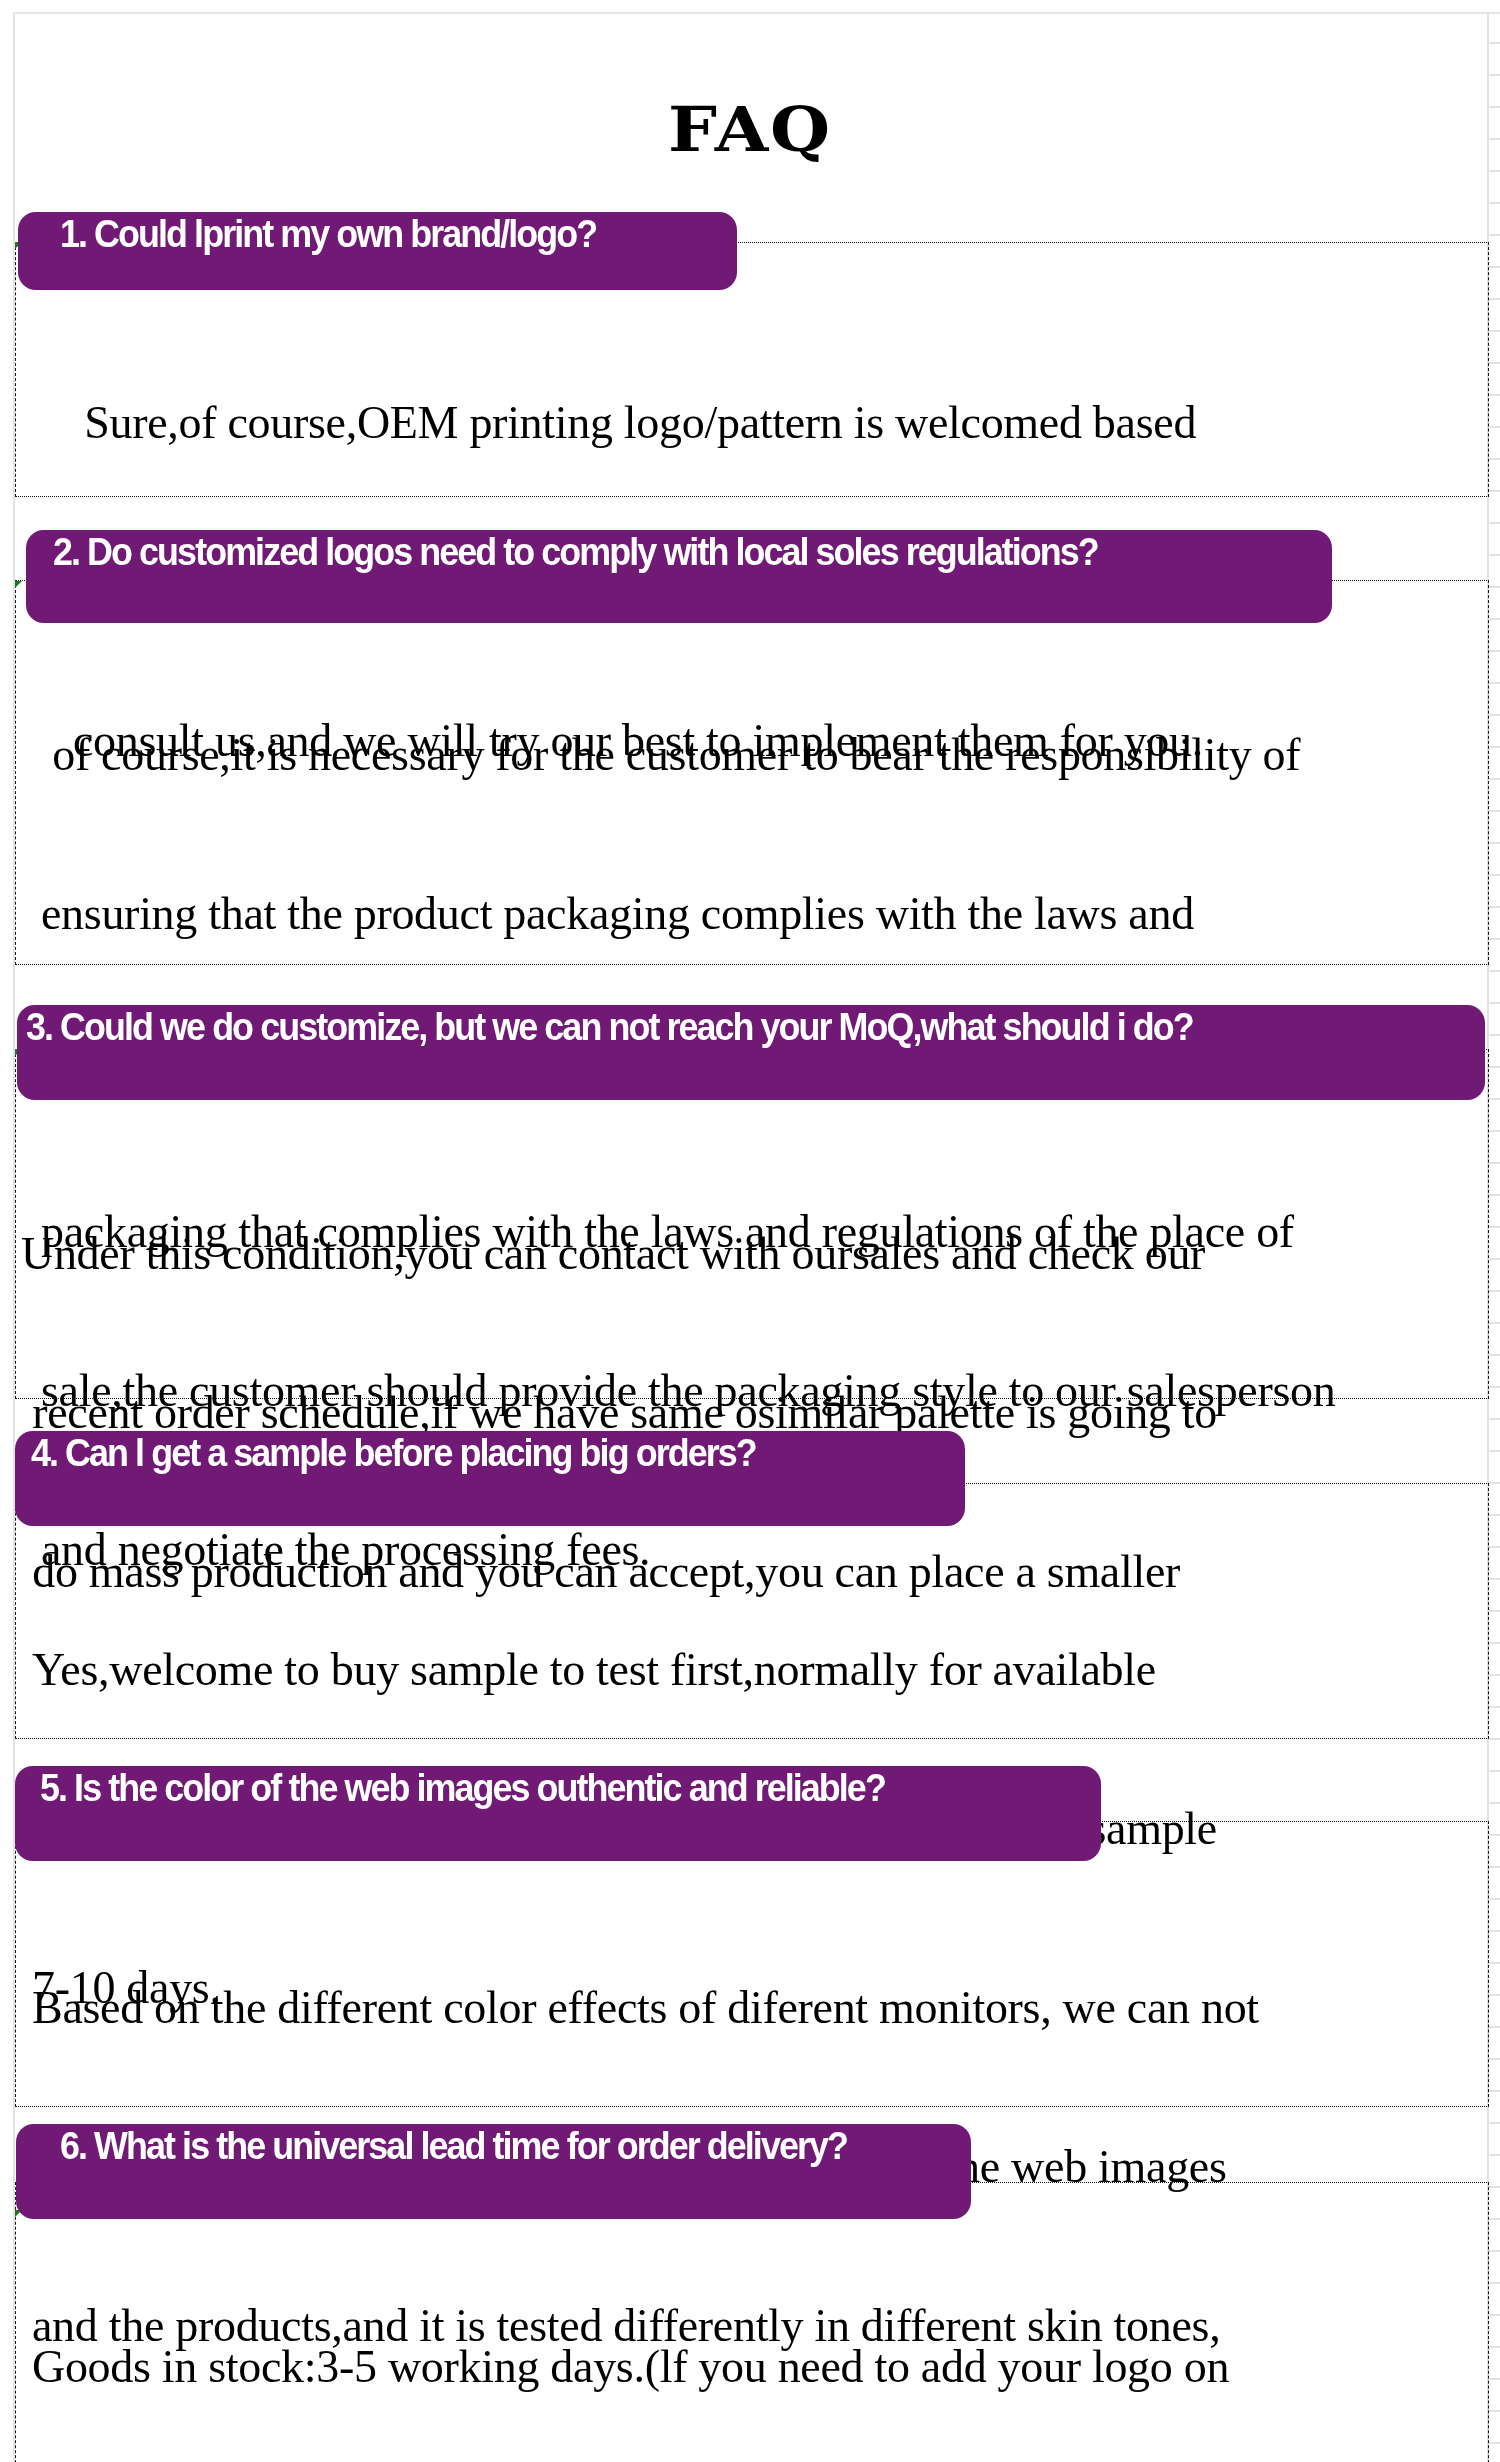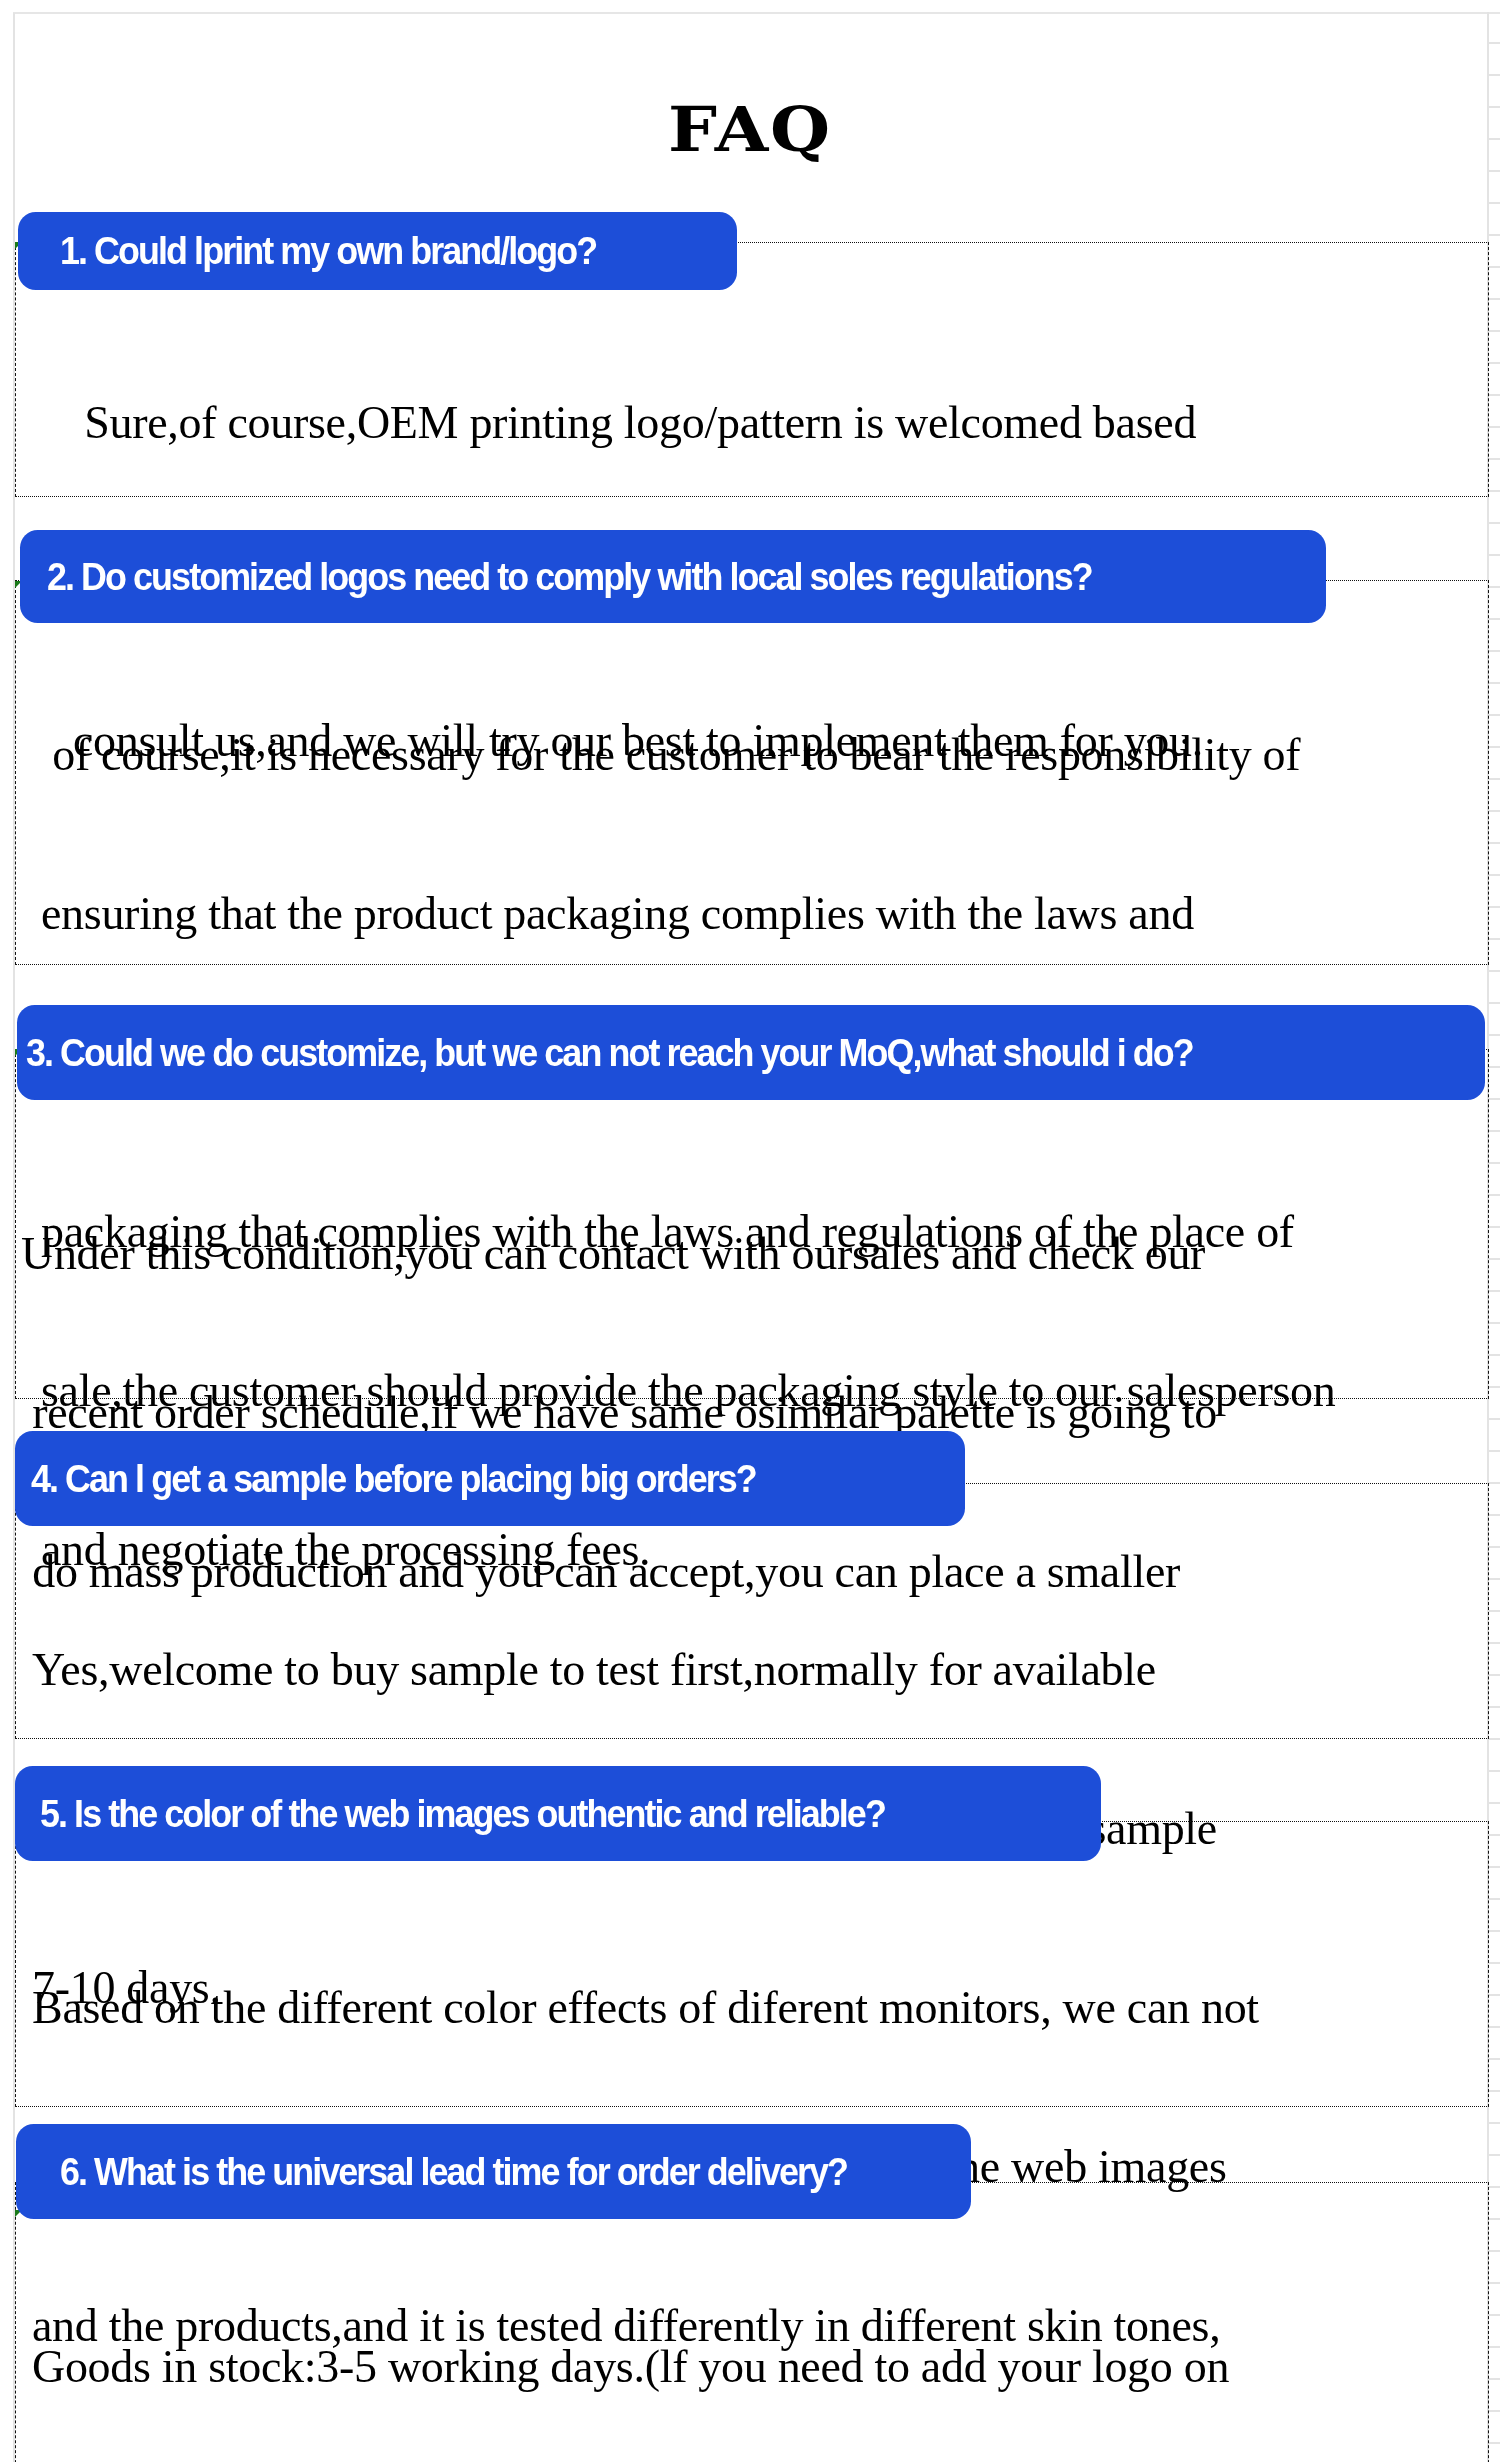--- a/index.html
+++ b/index.html
@@ -8,23 +8,23 @@
   
   .frame-left { position: absolute; left: 13.3px; top: 13.3px; width: 1.8px; height: 2449px; background: #e3e3e3; }
   .frame-top { position: absolute; left: 13.3px; top: 12.4px; width: 1487px; height: 1.8px; background: #e6e6e6; }
   .frame-right { position: absolute; left: 1487px; top: 12.4px; width: 1.8px; height: 2450px; background: #e3e3e3; }
   .gridlines { position: absolute; left: 1489px; top: 12.4px; width: 11.5px; height: 2450px;
     background-image: repeating-linear-gradient(to bottom, transparent 0, transparent 30px, #e3e3e3 30px, #e3e3e3 32px); }
   .title { position: absolute; left: 0; width: 1500px; top: 88px; text-align: center;
     font-family: "DejaVu Serif", serif; font-weight: 900; font-size: 69px; letter-spacing: 1.8px;
     transform: scaleY(0.9); }
   .box { position: absolute; box-sizing: border-box; border: 1.8px dashed #111; border-top-style: dotted; border-bottom-style: dotted; }
-  .pill { position: absolute; background: #1d4ed8; border-radius: 17.7px; color: #fff;
+  .pill { position: absolute; background: #701a75; border-radius: 17.7px; color: #fff;
     font-family: "Liberation Sans", sans-serif; font-weight: bold; font-size: 39px;
-    letter-spacing: -2.1px; white-space: nowrap; box-sizing: border-box; display: flex; align-items: center; }
+    letter-spacing: -2.1px; white-space: nowrap; box-sizing: border-box; display: flex; }
   .pill span { display: inline-block; transform: scaleX(0.92); transform-origin: left center; }
   .answer { position: absolute; font-size: 46px; line-height: 53px; white-space: pre; letter-spacing: -0.3px; }
   .comment-mark { position: absolute; width: 0; height: 0; border-top: 7px solid #1a7a1a; border-right: 7px solid transparent; }
 </style>
 </head>
 <body>
 
 <div class="frame-top"></div>
 <div class="frame-left"></div>
 <div class="frame-right"></div>
@@ -41,21 +41,21 @@
   <div class="answer" style="left:73px; top:290px;">
     <div> Sure,of course,OEM printing logo/pattern is welcomed based</div>
     <div>on MOQ.For other personal customizations welcome to</div>
     <div>consult us,and we will try our best to implement them for you.</div>
   </div>
 </section>
 
 <section>
   <div class="box" style="left:15px; top:580px; width:1474px; height:385px;"></div>
   <div class="comment-mark" style="left:15px; top:581px;"></div>
-  <div class="pill" style="left:20px; top:530px; width:1306px; height:93px; padding-left:26.5px;">
+  <div class="pill" style="left:26px; top:530px; width:1306px; height:93px; padding-left:26.5px;">
     <span>2. Do customized logos need to comply with local soles regulations?</span>
   </div>
   <div class="answer" style="left:41px; top:622px;">
     <div> of course,it is necessary for the customer to bear the responsibility of</div>
     <div>ensuring that the product packaging complies with the laws and</div>
     <div>regulations of the country of sale.When customizing products with</div>
     <div>packaging that complies with the laws and regulations of the place of</div>
     <div>sale,the customer should provide the packaging style to our salesperson</div>
     <div>and negotiate the processing fees.</div>
   </div>

